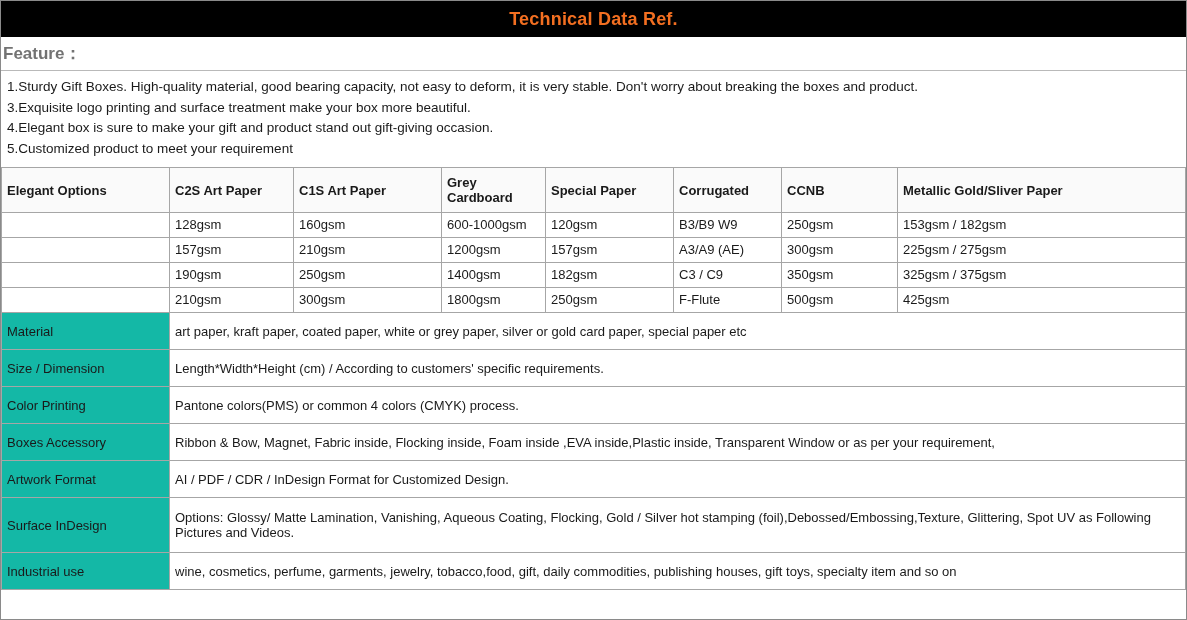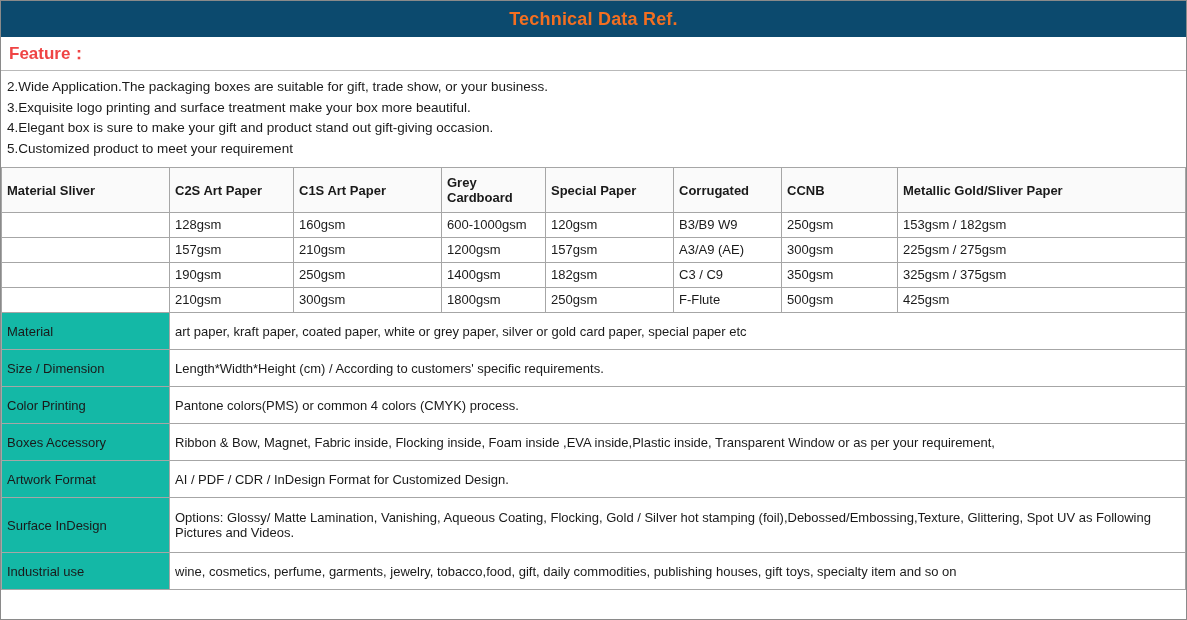--- a/index.html
+++ b/index.html
@@ -18,38 +18,38 @@
   .page {
     width: 1187px;
     height: 620px;
     box-sizing: border-box;
     border: 1px solid #8a8a8a;
     display: flex;
     flex-direction: column;
   }
   .title-bar {
     height: 36px;
-    background: #0c4a6e;
+    background: #000000;
     color: #f36f21;
     display: flex;
     align-items: center;
     justify-content: center;
     font-size: 18px;
     font-weight: bold;
     letter-spacing: 0.2px;
     flex: 0 0 auto;
   }
   .feature-head {
     height: 34px;
     display: flex;
     align-items: center;
-    padding-left: 8px;
+    padding-left: 2px;
     font-size: 17px;
     font-weight: bold;
-    color: #ef4444;
+    color: #737373;
     border-bottom: 1px solid #b9b9b9;
     box-sizing: border-box;
   }
   .feature-body {
     padding: 6px 6px 4px 6px;
     box-sizing: border-box;
   }
   .feature-line {
     font-size: 13.5px;
     line-height: 20.5px;
@@ -115,40 +115,40 @@
 
   <div class="title-bar">
     <span>Technical Data Ref.</span>
   </div>
 
   <div class="feature-head">
     <span>Feature：</span>
   </div>
 
   <div class="feature-body">
-    <div class="feature-line">2.Wide Application.The packaging boxes are suitable for gift, trade show, or your business.</div>
+    <div class="feature-line">1.Sturdy Gift Boxes. High-quality material, good bearing capacity, not easy to deform, it is very stable. Don't worry about breaking the boxes and product.</div>
     <div class="feature-line">3.Exquisite logo printing and surface treatment make your box more beautiful.</div>
     <div class="feature-line">4.Elegant box is sure to make your gift and product stand out gift-giving occasion.</div>
     <div class="feature-line">5.Customized product to meet your requirement</div>
   </div>
 
   <table class="spec">
     <colgroup>
       <col class="mat-head-col">
       <col class="c2s-col">
       <col class="c1s-col">
       <col class="grey-col">
       <col class="spec-col">
       <col class="corr-col">
       <col class="ccnb-col">
       <col class="metal-col">
     </colgroup>
     <thead>
       <tr>
-        <th>Material Sliver</th>
+        <th>Elegant Options</th>
         <th>C2S Art Paper</th>
         <th>C1S Art Paper</th>
         <th>Grey Cardboard</th>
         <th>Special Paper</th>
         <th>Corrugated</th>
         <th>CCNB</th>
         <th>Metallic Gold/Sliver Paper</th>
       </tr>
     </thead>
     <tbody>

